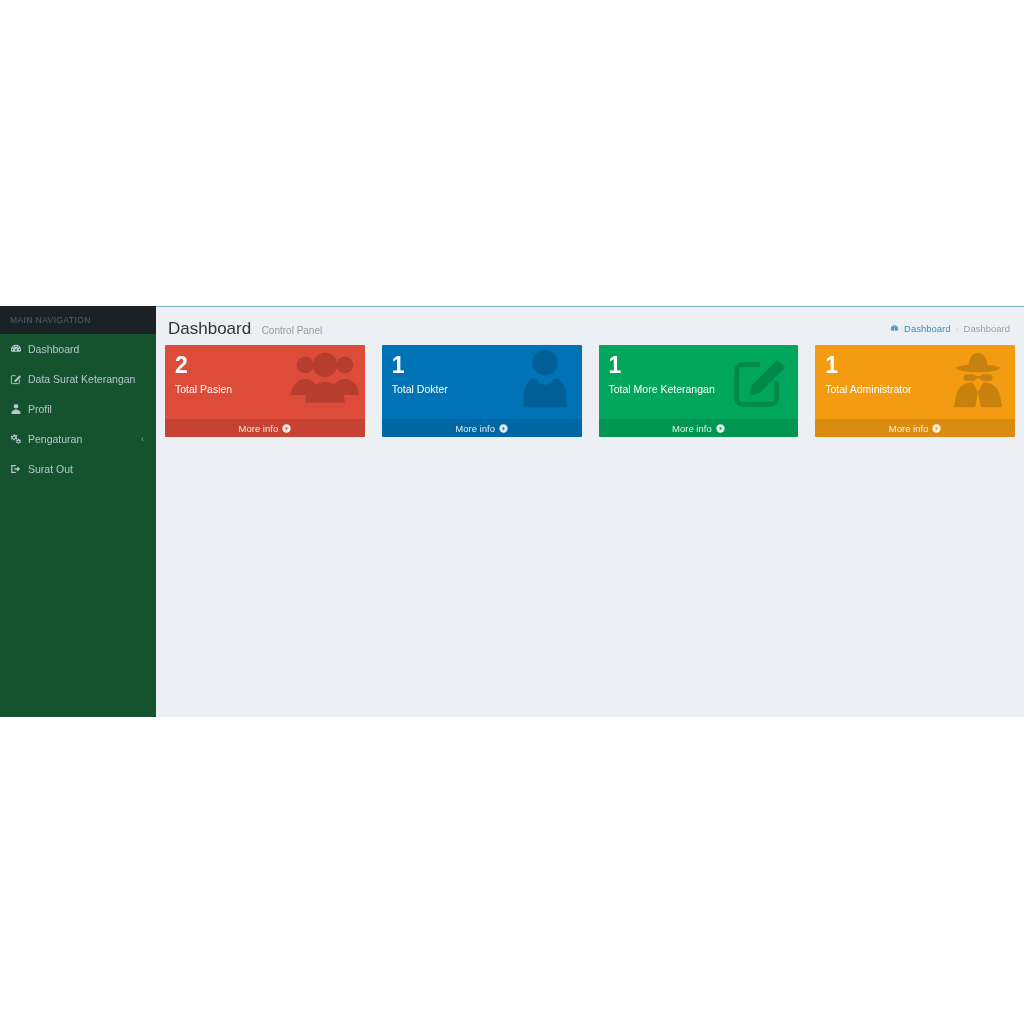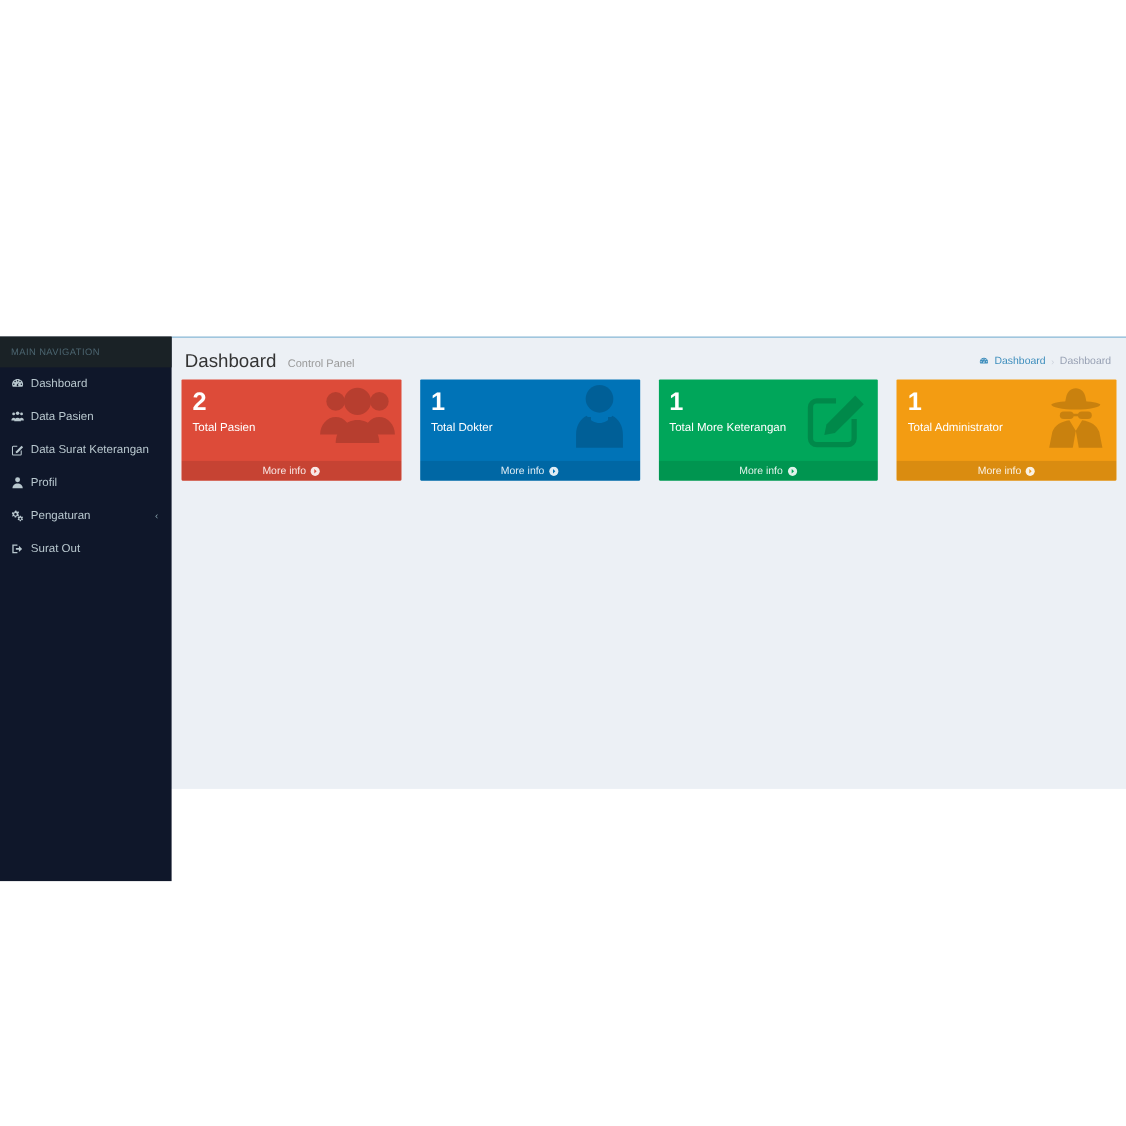--- a/index.html
+++ b/index.html
@@ -15,22 +15,22 @@
     position: absolute;
     left: 0; top: 306px;
     width: 1024px; height: 411px;
     background: #ecf0f5;
     display: flex;
   }
 
   
   #sidebar {
     width: 156px;
-    height: 495px;
-    background: #0f172a;
+    height: 411px;
+    background: #14532d;
     flex: 0 0 156px;
     position: relative;
     z-index: 3;
   }
   #sidebar-header {
     height: 28px;
     background: #1a2226;
     color: #4b646f;
     font-size: 8.5px;
     letter-spacing: .4px;
@@ -185,34 +185,20 @@
     <div class="nav-item">
       <span class="ico">
         <svg width="12" height="12" viewBox="0 0 16 16" fill="currentColor">
           <path d="M8 2.2C4.3 2.2 1.3 5 1.3 8.5c0 1.1.3 2.1.8 3h11.8c.5-.9.8-1.9.8-3C14.7 5 11.7 2.2 8 2.2zm-4.6 7.2a.9.9 0 110-1.8.9.9 0 010 1.8zm1.6-3.3a.9.9 0 110-1.8.9.9 0 010 1.8zM8 5.1a.9.9 0 110-1.8.9.9 0 010 1.8zm4.6 4.3a.9.9 0 110-1.8.9.9 0 010 1.8zM11 6.1a.9.9 0 110-1.8.9.9 0 010 1.8zM9.1 9.6a1.1 1.1 0 11-2.2 0c0-.3.1-.6.3-.8l2.3-2.6-1.1 3.1c0 .1 0 .2.7.3z"></path>
         </svg>
       </span>
       <span class="nav-label">Dashboard</span>
       <span class="nav-arrow"></span>
     </div>
 
-    <div class="nav-item">
-      <span class="ico">
-        <svg width="12" height="12" viewBox="0 0 16 16" fill="currentColor">
-          <circle cx="3.2" cy="4.4" r="1.7"></circle>
-          <circle cx="12.8" cy="4.4" r="1.7"></circle>
-          <circle cx="8" cy="3.6" r="2.2"></circle>
-          <path d="M0.4 12.4c0-2 1.3-3.4 2.8-3.4s2.8 1.4 2.8 3.4z"></path>
-          <path d="M10 12.4c0-2 1.3-3.4 2.8-3.4s2.8 1.4 2.8 3.4z"></path>
-          <path d="M3.9 13.4c0-2.5 1.8-4.3 4.1-4.3s4.1 1.8 4.1 4.3z"></path>
-        </svg>
-      </span>
-      <span class="nav-label">Data Pasien</span>
-      <span class="nav-arrow"></span>
-    </div>
 
 
     <div class="nav-item">
       <span class="ico">
         <svg width="12" height="12" viewBox="0 0 16 16" fill="none" stroke="currentColor" stroke-width="1.3">
           <path d="M12.4 8.6V13.2a1 1 0 01-1 1H2.8a1 1 0 01-1-1V4.6a1 1 0 011-1h4.8"></path>
           <path d="M6.2 9.6l6.6-6.6 1.9 1.9-6.6 6.6-2.4.5z" fill="currentColor" stroke="none"></path>
         </svg>
       </span>
       <span class="nav-label">Data Surat Keterangan</span>

